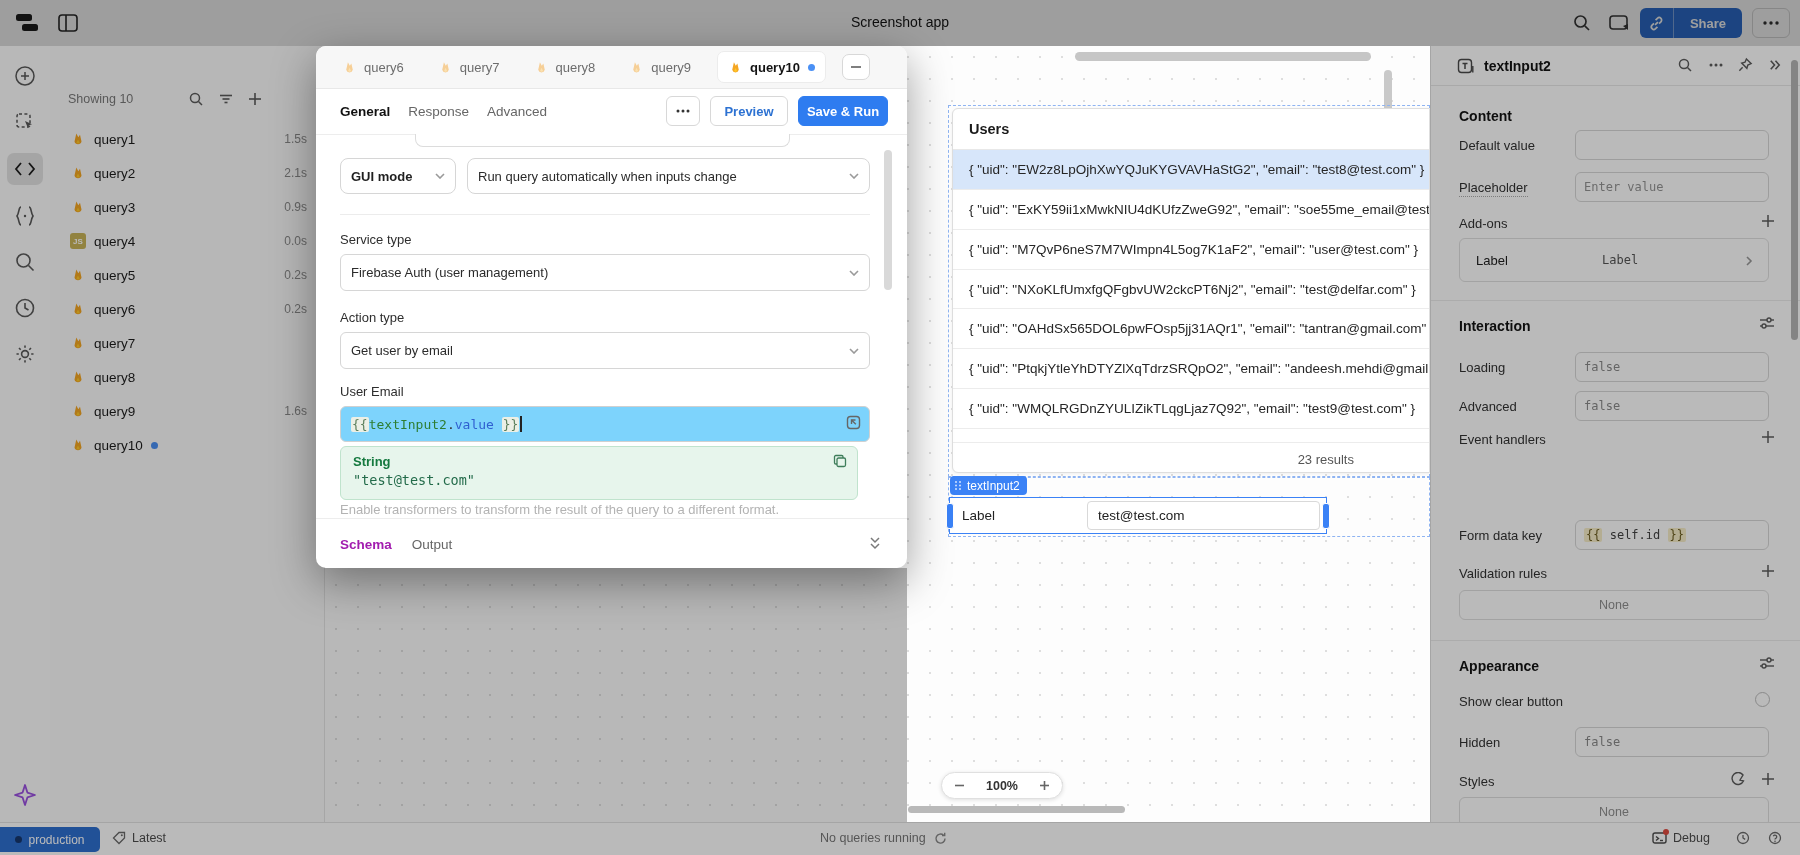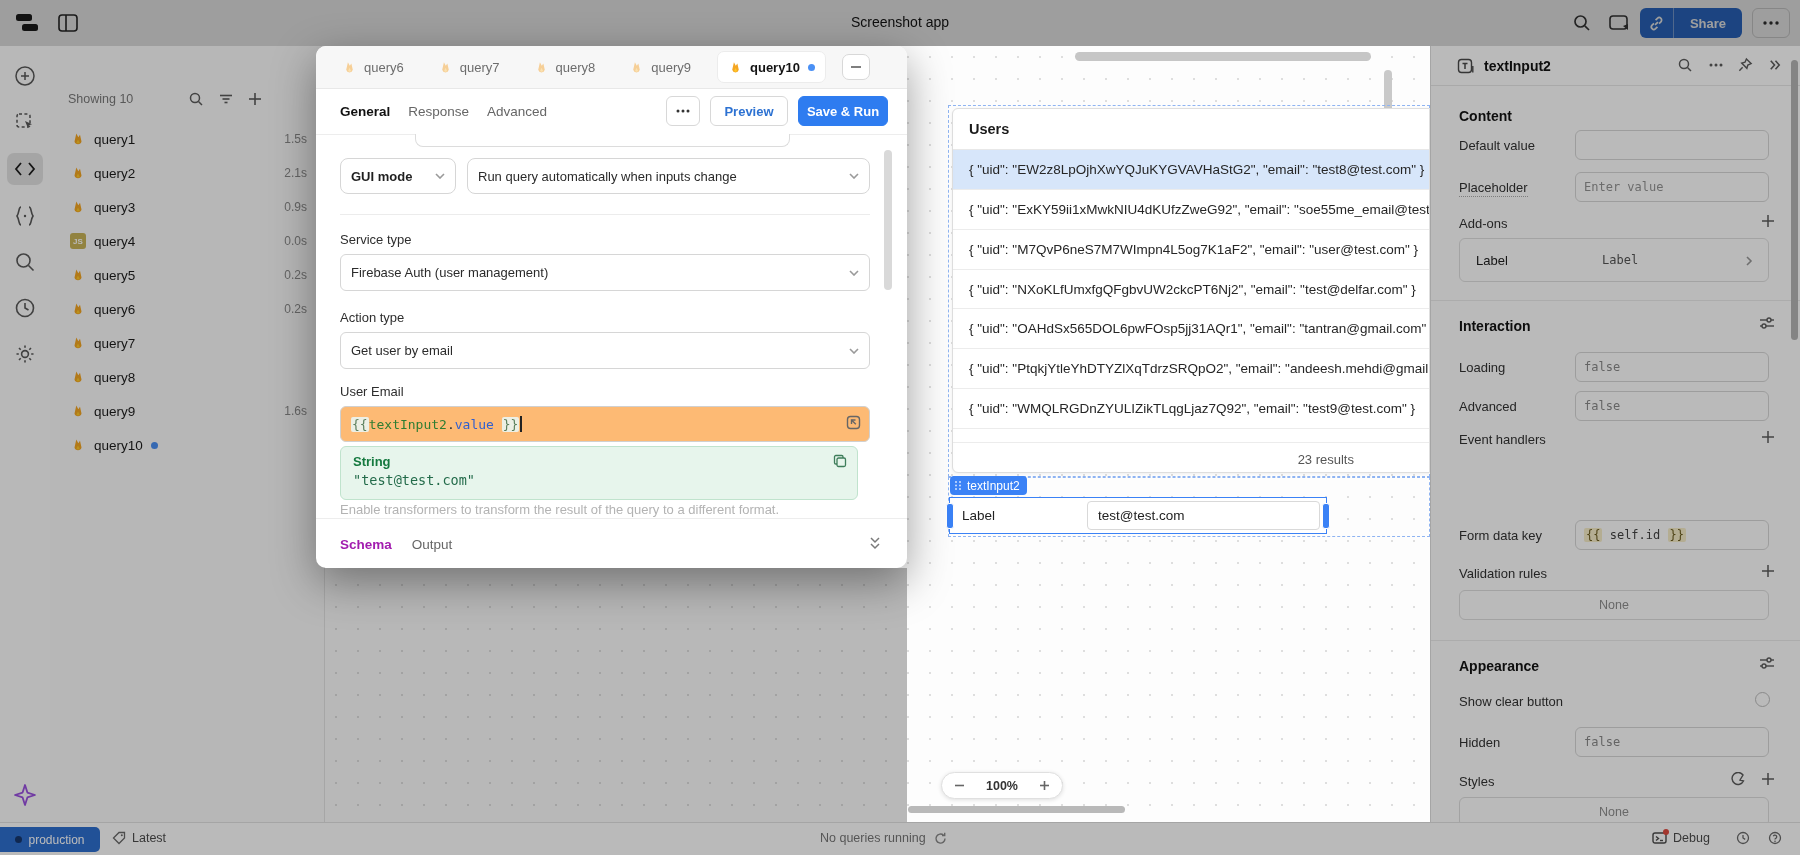--- a/index.html
+++ b/index.html
@@ -584,21 +584,21 @@
 
     <div class="abs lbl" style="left:24px;top:176px;">Action type</div>
     <div class="abs sel" style="left:24px;top:198px;width:530px;height:37px;border-radius:6px;">
       <span>Get user by email</span>
       <svg class="ic" width="10" height="6" viewBox="0 0 10 6" fill="none" stroke="#9a9a9a" stroke-width="1.6">
           <polyline points="1,1 5,5 9,1"></polyline>
         </svg>
     </div>
 
     <div class="abs lbl" style="left:24px;top:250px;">User Email</div>
-    <div class="abs f" style="left:24px;top:272px;width:530px;height:36px;border:1px solid #d0d0d0;border-radius:6px;box-sizing:border-box;padding:0 10px;background:#fdba74;">
+    <div class="abs f" style="left:24px;top:272px;width:530px;height:36px;border:1px solid #d0d0d0;border-radius:6px;box-sizing:border-box;padding:0 10px;background:#7dd3fc;">
       <span class="mono" style="font-size:13px;">
         <span class="chip">{{</span><span style="color:#2e7d32;">textInput2</span><span style="color:#333;">.</span><span style="color:#2f5fd0;">value</span><span> </span><span class="chip">}}</span>
       </span>
       <span style="display:inline-block;width:1.5px;height:16px;background:#222;margin-left:1px;"></span>
       <span class="abs" style="right:8px;top:8px;position:absolute;">
         <svg class="ic" width="15" height="15" viewBox="0 0 15 15" fill="none" stroke="#666" stroke-width="1.4">
           <rect x="1.5" y="1.5" width="12" height="12" rx="3"></rect>
             <polyline points="9.5,5 5.5,5 5.5,9"></polyline>
             <line x1="5.5" y1="5" x2="9.8" y2="9.3"></line>
         </svg>

